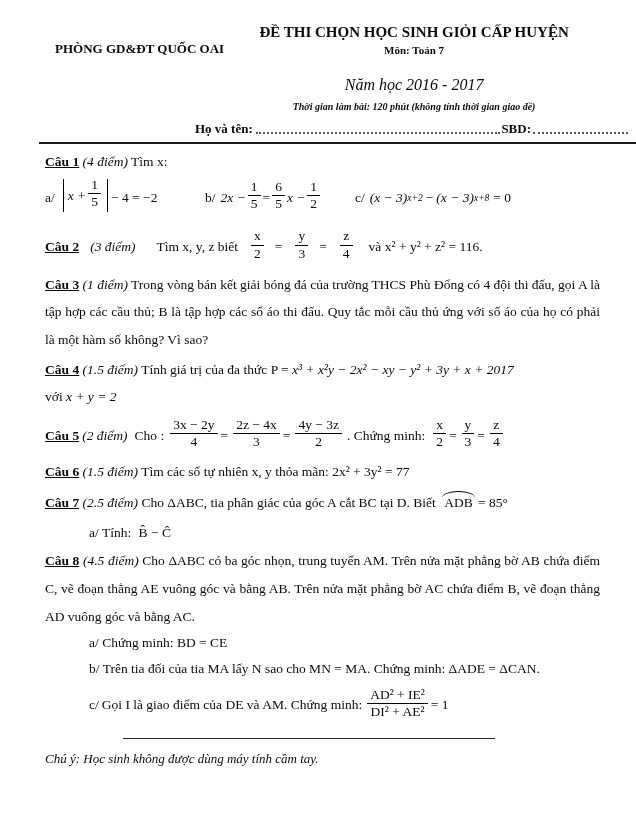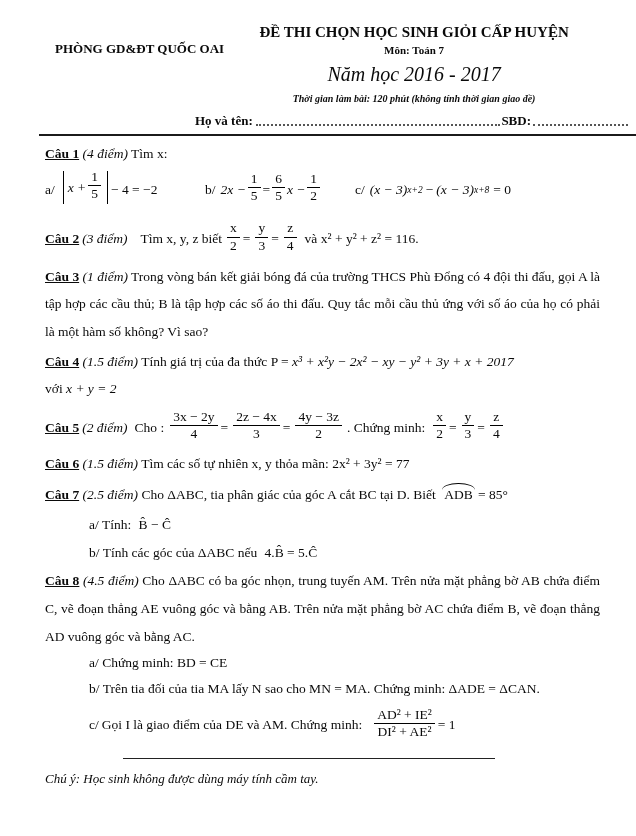--- a/index.html
+++ b/index.html
@@ -8,21 +8,21 @@
     box-sizing:border-box; padding:24px 36px 0 45px; overflow:hidden;
     font-family:"Liberation Serif","DejaVu Serif",serif;
     color:#0a0a0a; font-size:13.5px; position:relative;
   }
   
   .hdr { display:flex; align-items:flex-start; }
   .hdr-office { font-weight:700; font-size:13px; margin:17px 0 0 10px; white-space:nowrap; }
   .hdr-main { flex:1; text-align:center; padding-left:4px; }
   .hdr-title { font-weight:700; font-size:15px; }
   .hdr-subject { font-weight:700; font-size:11px; margin-top:3px; }
-  .hdr-year { font-style:italic; font-size:20px; margin-top:7px; }
+  .hdr-year { font-style:italic; font-size:16px; margin-top:20px; }
   .hdr-duration { font-style:italic; font-weight:700; font-size:10px; margin-top:7px; }
   .name-line { display:flex; align-items:flex-end; font-weight:700; font-size:13px;
                margin:9px -28px 0 150px; }
   .leader { flex:1 1 auto; border-bottom:2px dotted #555; margin:0 1px 3px 3px; }
   .leader-short { flex:0 0 95px; border-bottom:2px dotted #555; margin:0 0 3px 2px; }
   .header-rule { border:0; border-top:2.2px solid #1b1b1b; margin:5px -36px 10px -6px; }
   
   .qline { margin:8px 0 0 0; }
   .qh { font-weight:700; text-decoration:underline; }
   .qp { font-style:italic; }
@@ -117,21 +117,21 @@
       <span class="flabel">c/</span>
       <span class="math-i">(x − 3)</span>
         <sup class="exp">x+2</sup>
       <span style="margin:0 3px;">−</span>
       <span class="math-i">(x − 3)</span>
         <sup class="exp">x+8</sup>
       <span style="margin-left:4px;">= 0</span>
     </span>
   </div>
 
-  <div class="mrow" style="margin-top:16px;">
+  <div class="mrow" style="margin-top:16px;gap:8px;">
     <span class="qh">Câu 2</span>
     <span class="qp">(3 điểm)</span>
     <span class="gap-l">Tìm x, y, z biết</span>
     <span class="frac">
         <span class="fn">x</span>
         <span class="fd">2</span>
       </span>
     <span>=</span>
     <span class="frac">
         <span class="fn">y</span>
@@ -207,42 +207,37 @@
     <span class="qp">(2.5 điểm)</span>
     <span>Cho ΔABC, tia phân giác của góc A cắt BC tại D. Biết</span>
     <span class="widehat">ADB</span>
     <span>= 85°</span>
   </div>
   <div class="sub" style="margin-top:14px;">
     <span>a/</span>
     <span>Tính:</span>
     <span style="margin-left:4px;">B̂ − Ĉ</span>
   </div>
-  <div class="sub" style="margin-top:12px;">
-    <span>b/</span>
-    <span>Tính các góc của ΔABC nếu</span>
-    <span style="margin-left:4px;">4.B̂ = 5.Ĉ</span>
-  </div>
 
   <div class="para" style="margin-top:6px;">
     <span class="qh">Câu 8</span>
     <span class="qp">(4.5 điểm)</span>
     <span>Cho ΔABC có ba góc nhọn, trung tuyến AM. Trên nửa mặt phẳng bờ AB chứa điểm C, vẽ đoạn thẳng AE vuông góc và bằng AB. Trên nửa mặt phẳng bờ AC chứa điểm B, vẽ đoạn thẳng AD vuông góc và bằng AC.</span>
   </div>
   <div class="sub" style="margin-top:4px;">
     <span>a/</span>
     <span>Chứng minh: BD = CE</span>
   </div>
   <div class="sub" style="margin-top:10px;">
     <span>b/</span>
     <span>Trên tia đối của tia MA lấy N sao cho MN = MA. Chứng minh: ΔADE = ΔCAN.</span>
   </div>
   <div class="sub mrow" style="margin-top:12px;">
     <span>c/</span>
-    <span style="margin-right:10px;">Gọi I là giao điểm của DE và AM. Chứng minh:</span>
+    <span style="margin-right:3px;">Gọi I là giao điểm của DE và AM. Chứng minh:</span>
     <span class="frac">
         <span class="fn">AD² + IE²</span>
         <span class="fd">DI² + AE²</span>
       </span>
     <span>= 1</span>
   </div>
 
   <hr class="footer-rule">
   <div class="footer-note">Chú ý: Học sinh không được dùng máy tính cầm tay.</div>
 

